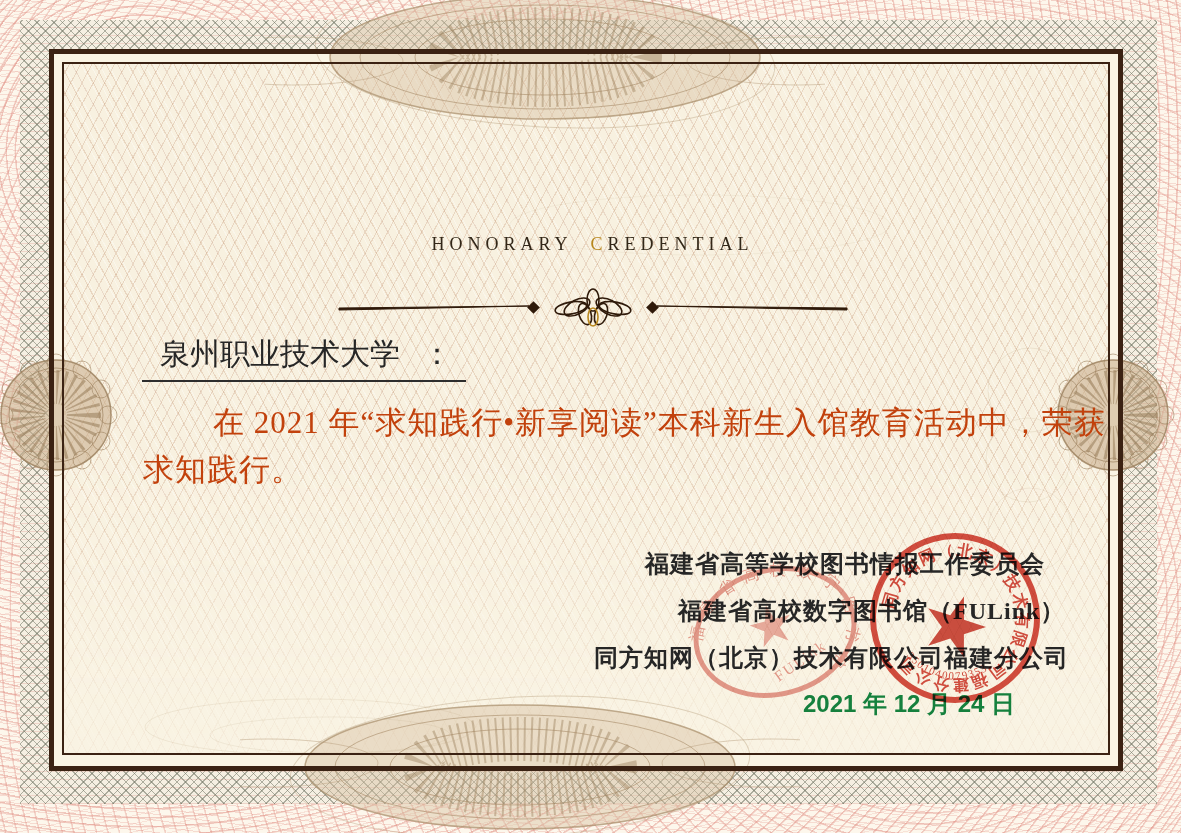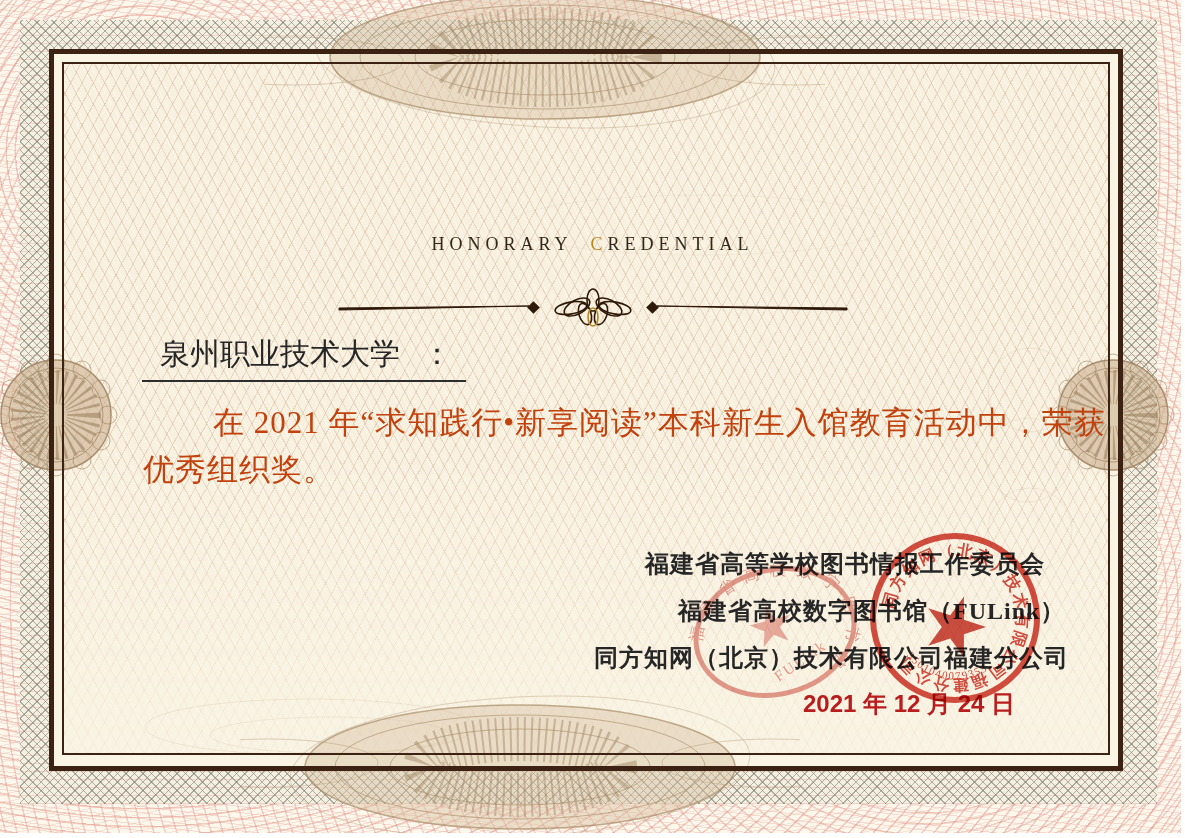--- a/index.html
+++ b/index.html
@@ -49,21 +49,21 @@
                   padding:0 14px 2px 18px;font-size:30px;color:#262626;z-index:4;}
   .bodytext{color:#c2410c;font-size:31px;letter-spacing:1px;white-space:nowrap;z-index:4;}
   .body-l1{left:213px;top:402px;}
   .body-l2{left:143px;top:449px;}
   .body-l3{left:213px;top:482px;}
 
   .sig{color:#262626;font-size:24px;font-weight:700;white-space:nowrap;z-index:4;letter-spacing:1px;}
   .sig1{left:645px;top:548px;}
   .sig2{left:678px;top:595px;}
   .sig3{left:594px;top:642px;}
-  .dateline{left:803px;top:688px;font-size:24px;font-weight:700;color:#b91c1c;
+  .dateline{left:803px;top:688px;font-size:24px;font-weight:700;color:#15803d;
             font-family:"Liberation Sans","DejaVu Sans",sans-serif;white-space:nowrap;z-index:4;}
 
   .seal{z-index:5;mix-blend-mode:multiply;}
   .seal text{font-family:"Liberation Serif","DejaVu Serif",serif;}
 </style>
 </head>
 <body>
 
 <div class="stage">
 
@@ -181,21 +181,21 @@
       </g>
     </g>
   </svg>
 
   <div class="abs content recipient-line">
     <span>泉州职业技术大学</span>
     <span>：</span>
   </div>
 
   <div class="abs content bodytext body-l1">在 2021 年“求知践行•新享阅读”本科新生入馆教育活动中，荣获</div>
-  <div class="abs content bodytext body-l2">优秀组织奖。</div>
+  <div class="abs content bodytext body-l2">求知践行。</div>
 
   <div class="abs content sig sig2">福建省高校数字图书馆（FULink）</div>
   <div class="abs content sig sig1">福建省高等学校图书情报工作委员会</div>
   <div class="abs content sig sig3">同方知网（北京）技术有限公司福建分公司</div>
   <div class="abs content dateline">2021 年 12 月 24 日</div>
 
   <svg class="abs seal" style="left:685px;top:552px;opacity:0.58;" width="180" height="160" viewBox="0 0 180 160">
     <g transform="rotate(-15 90 80)">
       <defs>
         <path id="ringL" d="M 16 80 A 74 56 0 1 1 164 80 A 74 56 0 1 1 16 80"></path>

